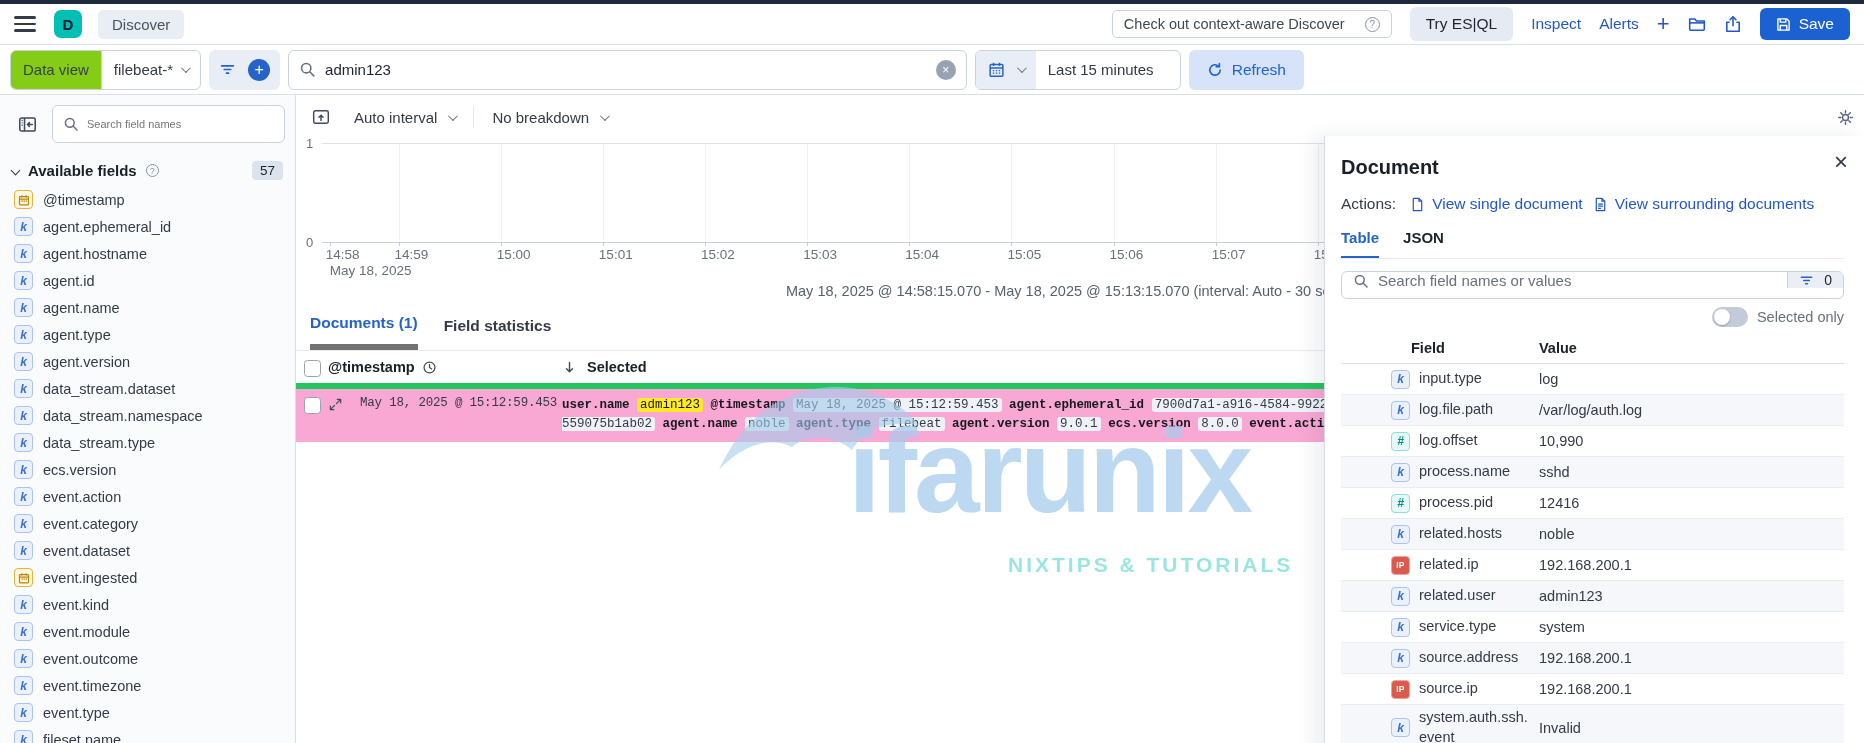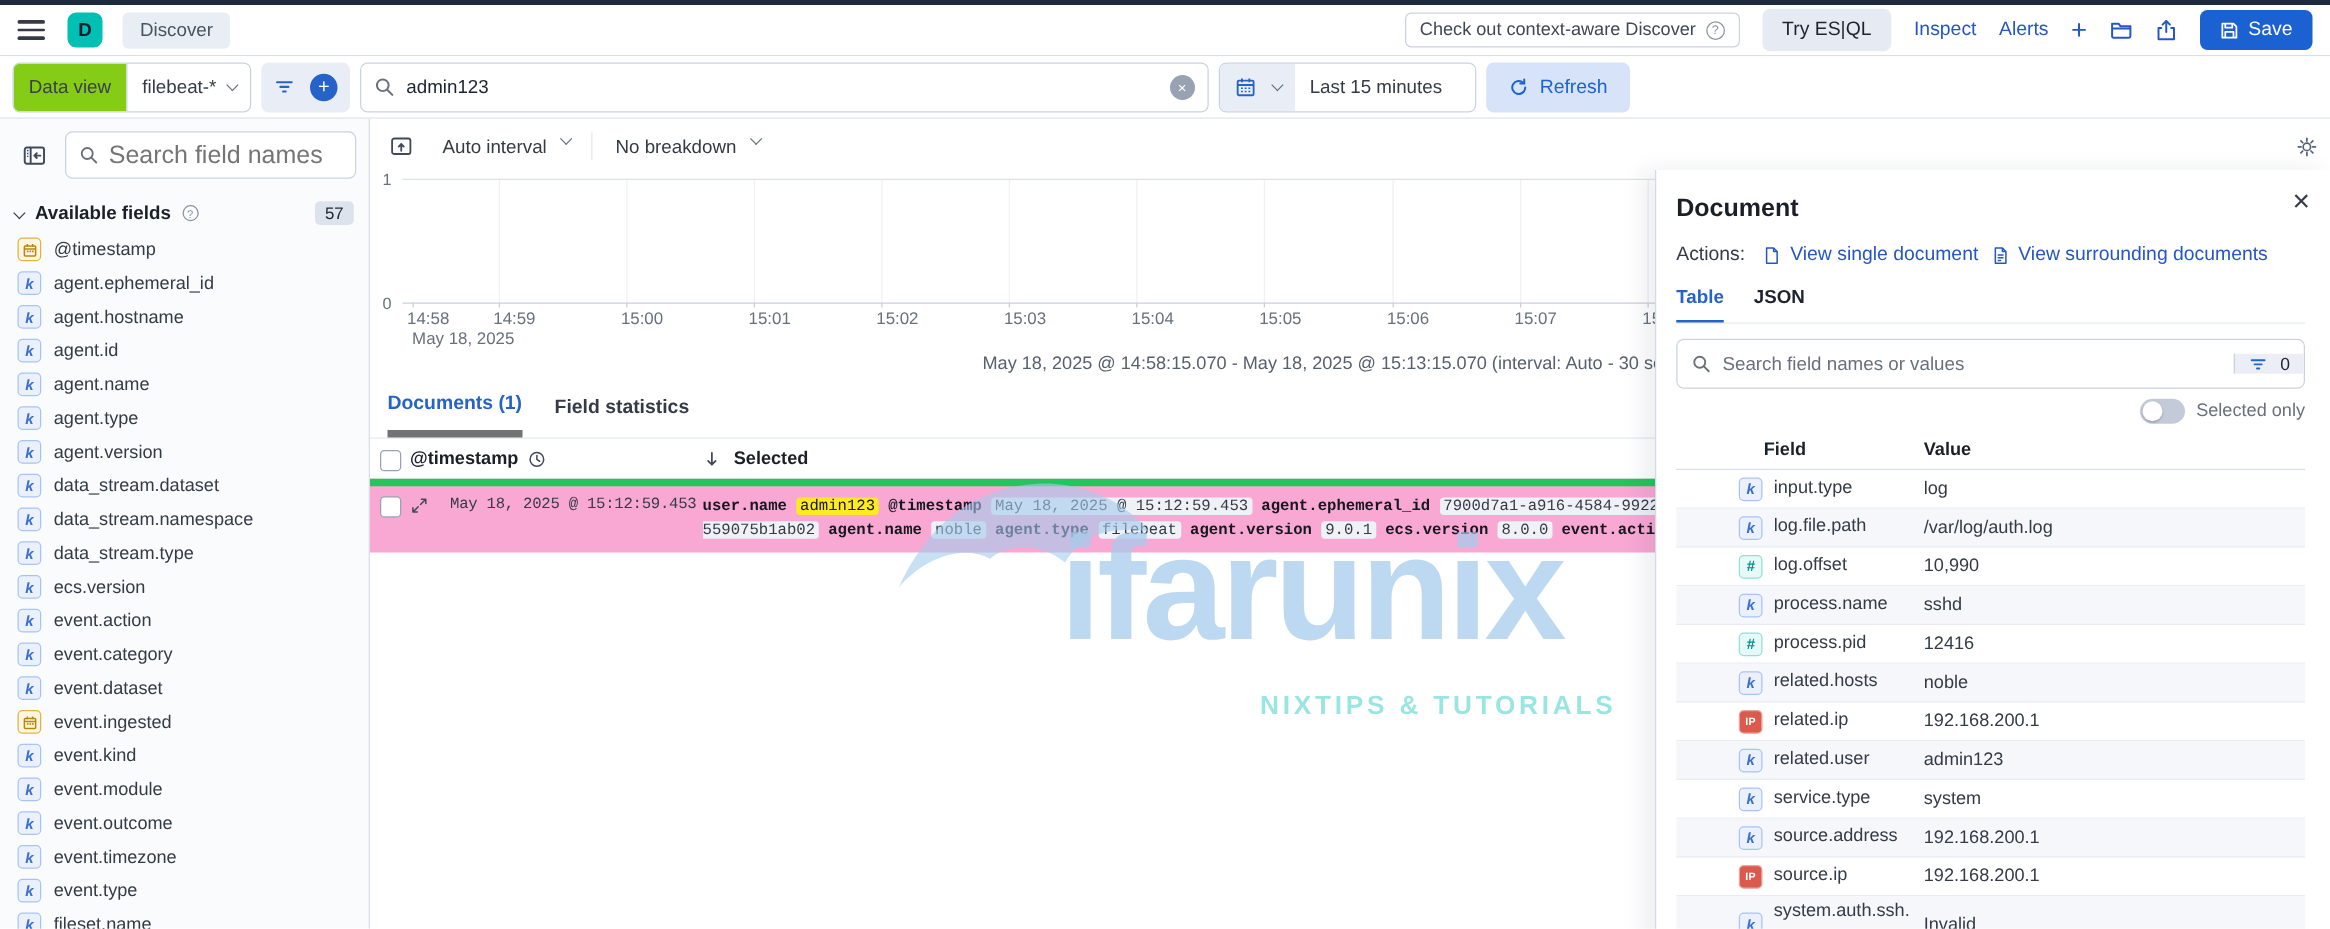--- a/index.html
+++ b/index.html
@@ -10,21 +10,21 @@
 
   .top-strip { height:4px; background:#1d2a3e; }
 
   
   .topbar { height:41px; display:flex; align-items:center; padding:0 14px; border-bottom:1px solid #d9dfe8; background:#fff; }
   .hamburger { width:22px; height:16px; display:flex; flex-direction:column; justify-content:space-between; cursor:pointer; margin-right:18px; }
   .hamburger i { height:2.6px; background:#343b46; border-radius:2px; }
   .logo { width:28px; height:28px; border-radius:7px; background:#00bfb3; color:#081a2b; font-weight:700; font-size:15px; display:flex; align-items:center; justify-content:center; margin-right:16px; }
   .crumb { background:#e9edf4; color:#4a5361; font-size:15px; padding:6px 14px; border-radius:5px; }
   .topbar-right { margin-left:auto; display:flex; align-items:center; gap:18px; }
-  .callout { display:flex; align-items:center; gap:8px; border:1px solid #cad3e2; border-radius:5px; padding:5px 11px; font-size:14.5px; color:#3d4755; }
+  .callout { display:flex; align-items:center; gap:20px; border:1px solid #cad3e2; border-radius:5px; padding:5px 11px; font-size:14.5px; color:#3d4755; }
   .help-circle { width:15px; height:15px; border:1.2px solid #8a93a4; border-radius:50%; color:#8a93a4; font-size:10px; display:flex; align-items:center; justify-content:center; }
   .btn-esql { background:#e6eaf2; border-radius:6px; padding:8px 16px; font-size:15.5px; color:#1d2430; }
   .toplink { color:#2457c5; font-size:15.5px; cursor:pointer; }
   .topicon { color:#2457c5; display:flex; align-items:center; }
   .btn-save { background:#1b61d1; color:#fff; border-radius:6px; padding:7px 16px; font-size:15.5px; display:flex; align-items:center; gap:8px; }
 
   
   .querybar { height:50px; display:flex; align-items:center; gap:8px; padding:5px 560px 5px 10px; border-bottom:1px solid #d9dfe8; background:#fff; }
   .ctl { height:40px; border:1px solid #cad3e2; border-radius:6px; display:flex; align-items:stretch; overflow:hidden; background:#fff; }
   .seg { display:flex; align-items:center; padding:0 12px; font-size:15px; }
@@ -57,21 +57,21 @@
   .fic { width:19px; height:19px; border-radius:4px; display:flex; align-items:center; justify-content:center; flex:none; }
   .fic-k { background:#ebf1fc; border:1px solid #a9c4f2; color:#3b6fd1; font-style:italic; font-weight:700; font-size:12px; }
   .fic-num { background:#e6f9f7; border:1px solid #8fe0d6; color:#00918c; font-style:italic; font-weight:700; font-size:12px; }
   .fic-date { background:#fdf6e1; border:1px solid #e3b33e; color:#b9860c; }
   .fic-ip { background:#da5a4e; border:1px solid #eda49c; color:#fff; font-weight:700; font-size:8.5px; letter-spacing:.3px; }
 
   .main { flex:1; position:relative; background:#fff; min-width:0; }
 
   
   .chart-toolbar { display:flex; align-items:center; height:44px; padding:0 10px; gap:6px; }
-  .pill-btn { display:flex; gap:9px; font-size:15px; color:#343b46; padding:8px 12px; border-radius:6px; }
+  .pill-btn { display:flex; align-items:center; gap:9px; font-size:15px; color:#343b46; padding:8px 12px; border-radius:6px; }
   .vdiv { width:1px; height:22px; background:#e2e7ef; }
   .chart-gear { margin-left:auto; color:#55617a; }
   .chart-area { position:relative; margin:4px 10px 0 26px; height:100px; }
   .ylab { position:absolute; left:-16px; font-size:13px; color:#69707d; }
   .ylab.top { top:-7px; } .ylab.bot { bottom:-7px; }
   .plot { position:absolute; inset:0; border-top:1px solid #dde2ea; border-bottom:1px solid #c9d0db; overflow:hidden; }
   .gridv { position:absolute; top:0; bottom:0; width:1px; background:#eef1f5; }
   .bar { position:absolute; bottom:0; background:#1fc3b9; }
   .nowline { position:absolute; top:0; bottom:0; width:2.5px; background:#d65140; }
   .xaxis { position:relative; margin:4px 10px 0 26px; height:34px; }
@@ -112,21 +112,21 @@
   .flyout { position:absolute; top:41px; right:0; width:540px; height:698px; background:#fff; border-left:1px solid #d3dae6; box-shadow:-10px 0 18px rgba(30,40,60,.08); padding:20px 20px 10px 16px; z-index:10; }
   .fly-close { position:absolute; top:14px; right:16px; font-size:24px; line-height:1; color:#343b46; cursor:pointer; }
   .fly-title { font-size:20px; font-weight:700; color:#1a2027; margin-bottom:16px; }
   .fly-actions { display:flex; align-items:center; gap:10px; font-size:15.5px; margin-bottom:16px; }
   .fly-actions .alabel { color:#343b46; margin-right:4px; }
   .fly-link { color:#2457c5; display:flex; align-items:center; gap:7px; cursor:pointer; }
   .fly-tabs { display:flex; gap:24px; border-bottom:1px solid #e6eaf2; margin-bottom:12px; }
   .ftab { font-size:15px; font-weight:700; padding-bottom:10px; cursor:pointer;text-align:center; }
   .ftab.active { color:#2563c9; border-bottom:2.5px solid #2563c9; }
   .ftab.inactive { color:#1d2430; }
-  .fly-search { height:40px; border:1px solid #cad3e2; border-radius:6px; display:flex; align-items:center; overflow:hidden; margin-bottom:8px; background:#fff; }
+  .fly-search { height:28px; border:1px solid #cad3e2; border-radius:6px; display:flex; align-items:flex-start; overflow:hidden; margin-bottom:8px; background:#fff; }
   .fly-search .sfield { flex:1; display:flex; align-items:center; gap:9px; padding:0 11px; }
   .fly-search input { border:0; outline:0; flex:1; font-size:15px; color:#1d2430; font-family:inherit; }
   .fly-search input::placeholder { color:#69707d; }
   .fly-search .sfilter { display:flex; align-items:center; gap:10px; background:#ebeff5; border-left:1px solid #cad3e2; padding:0 11px; }
   .sel-only { display:flex; align-items:center; justify-content:flex-end; gap:9px; color:#69707d; font-size:14.5px; margin-bottom:6px; }
   .toggle { width:36px; height:20px; border-radius:10px; background:#c4cbd8; position:relative; }
   .toggle i { position:absolute; left:2px; top:2px; width:16px; height:16px; border-radius:50%; background:#fff; box-shadow:0 1px 2px rgba(0,0,0,.25); }
   .ftable-head, .frow { display:grid; grid-template-columns:50px 28px 120px 1fr; align-items:center; }
   .ftable-head { padding:7px 0; border-bottom:1px solid #d9dfe8; font-weight:700; font-size:14.5px; color:#1a2027; }
   .ftable-head .fh-field { grid-column:3; margin-left:-8px; }
@@ -241,21 +241,21 @@
             </svg>
         </span>
         <div class="sb-search">
           <div class="sfield">
             <span>
               <svg width="16" height="16" viewBox="0 0 16 16" fill="none" stroke="#69707d" stroke-width="1.5" stroke-linecap="round">
                   <circle cx="6.8" cy="6.8" r="4.4"></circle>
                   <path d="M10.3 10.3L14 14"></path>
                 </svg>
             </span>
-            <input style="border: 0px; outline: 0px; flex: 1 1 0%; font-size: 20px; background: transparent; font-family: inherit;" placeholder="Search field names">
+            <input style="border: 0px; outline: 0px; flex: 1 1 0%; font-size: 11px; background: transparent; font-family: inherit;" placeholder="Search field names">
           </div>
 
         </div>
       </div>
       <div class="sb-avail">
         <span class="chev" style="transform:rotate(45deg);margin-left:0;"></span>
         <span class="lbl">Available fields</span>
         <span class="help-circle" style="width:13px;height:13px;font-size:9px;">?</span>
         <span class="count-badge">57</span>
       </div>

